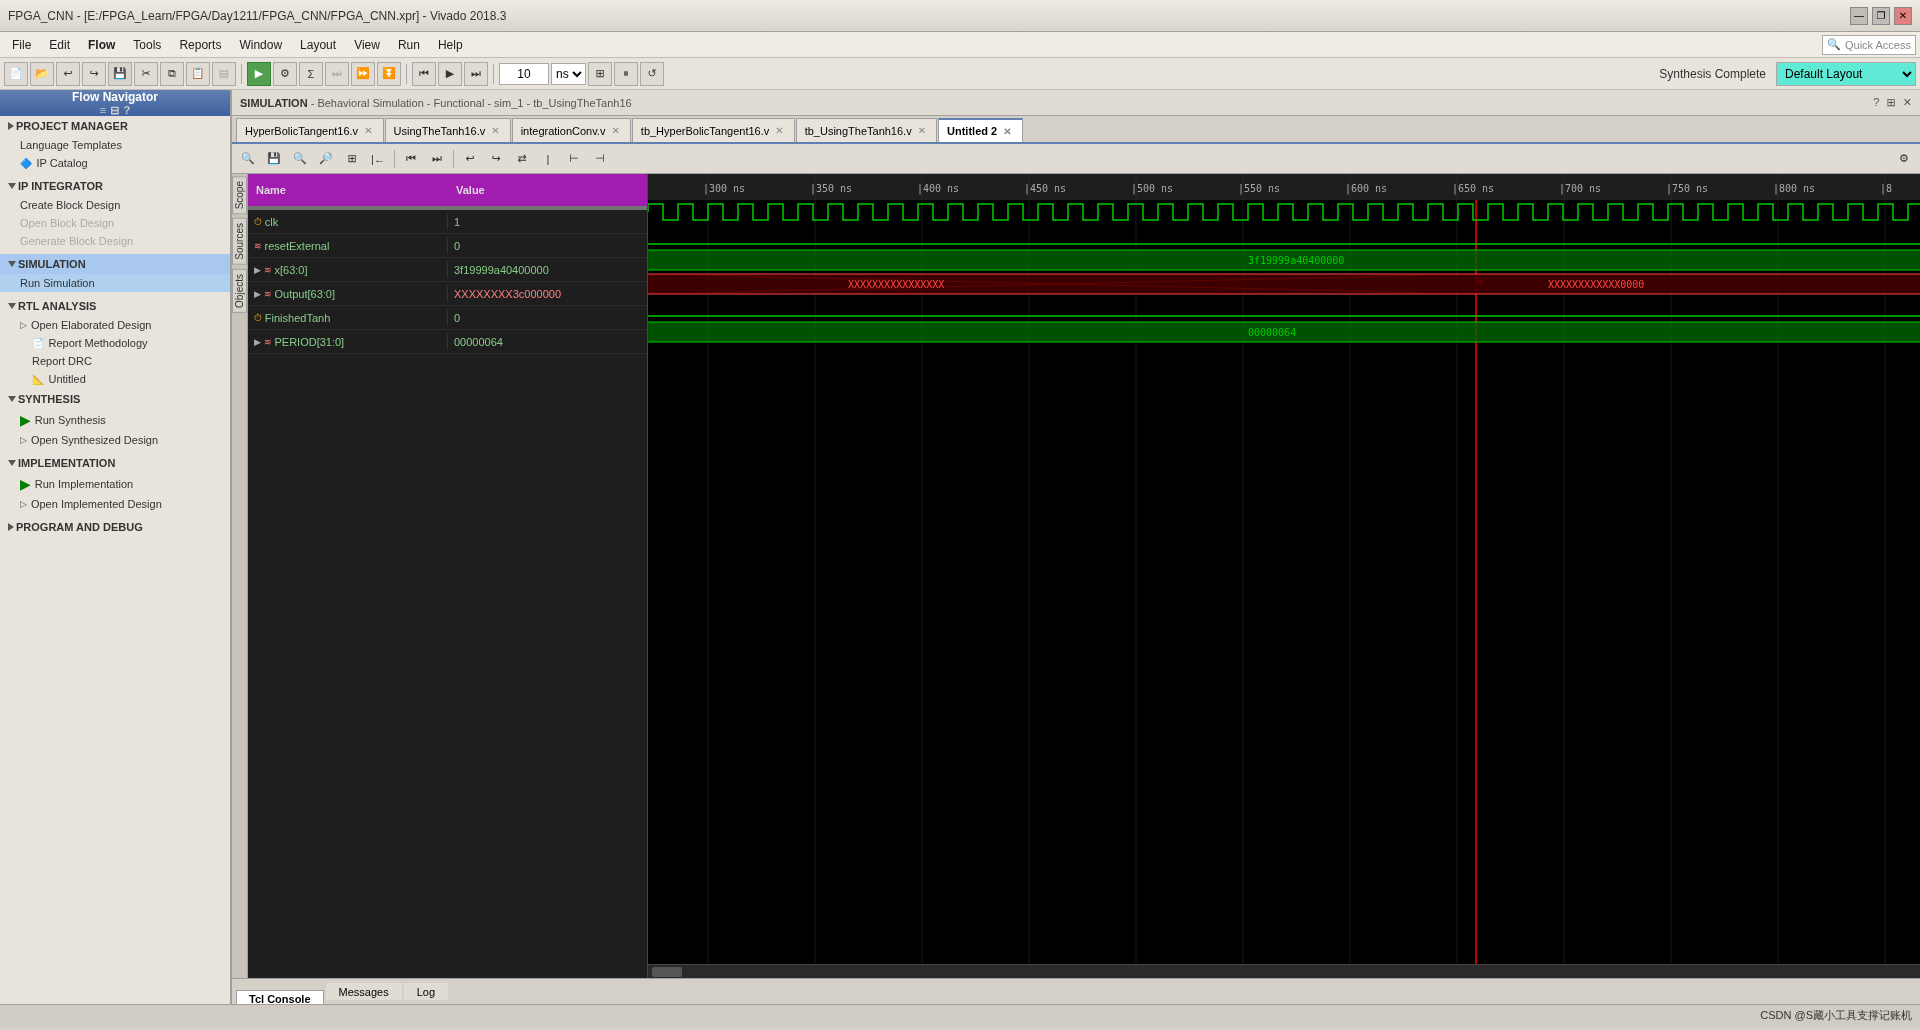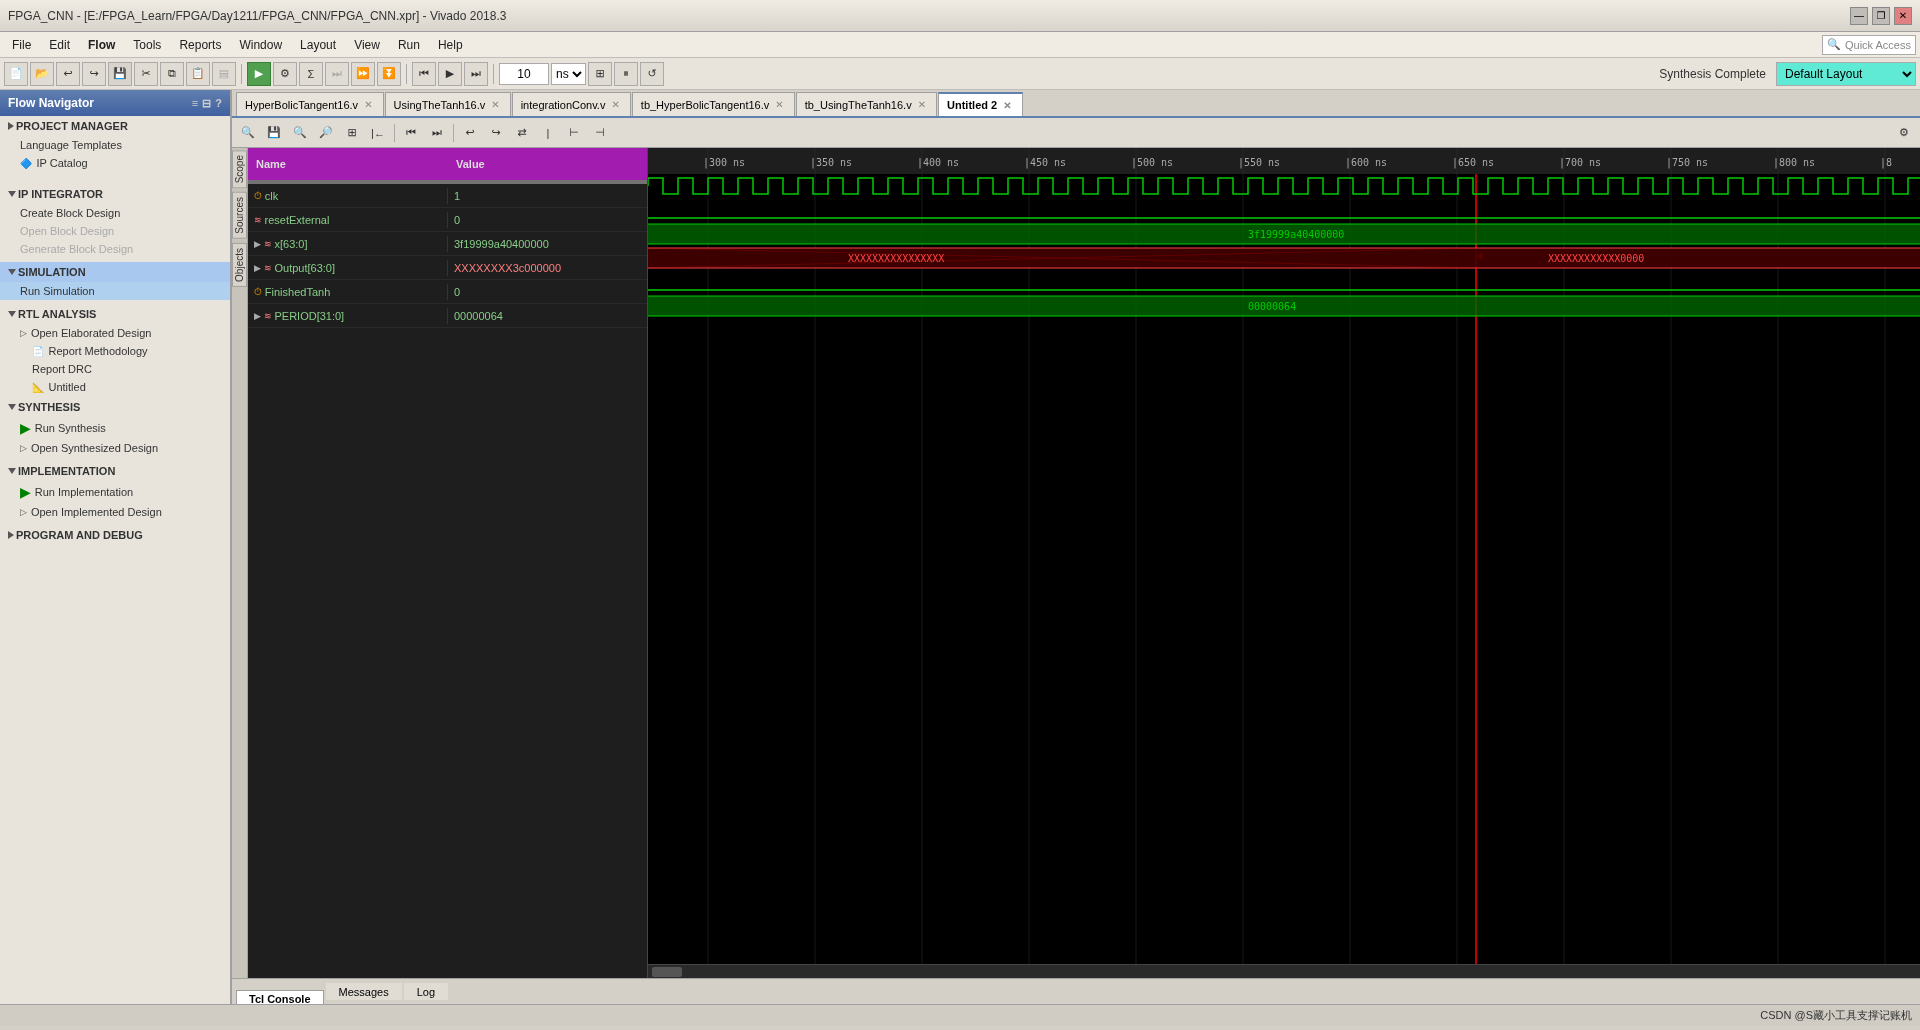--- a/index.html
+++ b/index.html
@@ -125,20 +125,21 @@
     #flow-nav-header {
       height: 26px;
       background: linear-gradient(to bottom, #6080b0, #4060a0);
       color: white;
       display: flex;
       align-items: center;
       padding: 0 8px;
       font-size: 12px;
       font-weight: bold;
       justify-content: space-between;
+      flex-direction: column;
     }
     .nav-section-header {
       padding: 4px 8px;
       font-size: 11px;
       font-weight: bold;
       color: #333;
       cursor: pointer;
       display: flex;
       align-items: center;
       gap: 0;
@@ -476,21 +477,21 @@
       </div>
 
       <div class="nav-item">
         <span>Language Templates</span>
       </div>
       <div class="nav-item">
         <span class="dot-blue">🔷</span>
         <span>IP Catalog</span>
       </div>
 
-      <div class="nav-section-header" style="margin-top:12px">
+      <div class="nav-section-header" style="margin-top:4px">
         <span class="triangle-down"></span>
         <span>IP INTEGRATOR</span>
       </div>
       <div class="nav-item">
         <span>Create Block Design</span>
       </div>
       <div class="nav-item disabled">
         <span>Open Block Design</span>
       </div>
       <div class="nav-item disabled">
@@ -553,20 +554,31 @@
 
       <div class="nav-section-header" style="margin-top:4px">
         <span class="triangle-right"></span>
         <span>PROGRAM AND DEBUG</span>
       </div>
     </div>
   </div>
 
   <div id="content-area">
 
+    <div id="sim-header">
+      <div>
+        <span class="sim-title">SIMULATION</span>
+        <span class="sim-path"> - Behavioral Simulation - Functional - sim_1 - tb_UsingTheTanh16</span>
+      </div>
+      <div>
+        <span style="font-size:11px; color:#555; margin-right:4px">?</span>
+        <span style="font-size:11px; color:#555; margin-right:4px">⊞</span>
+        <span style="font-size:11px; color:#555">✕</span>
+      </div>
+    </div>
 
     <div id="tab-bar">
       <div class="tab">
         <span>HyperBolicTangent16.v</span>
         <span class="tab-close">✕</span>
       </div>
       <div class="tab">
         <span>UsingTheTanh16.v</span>
         <span class="tab-close">✕</span>
       </div>

